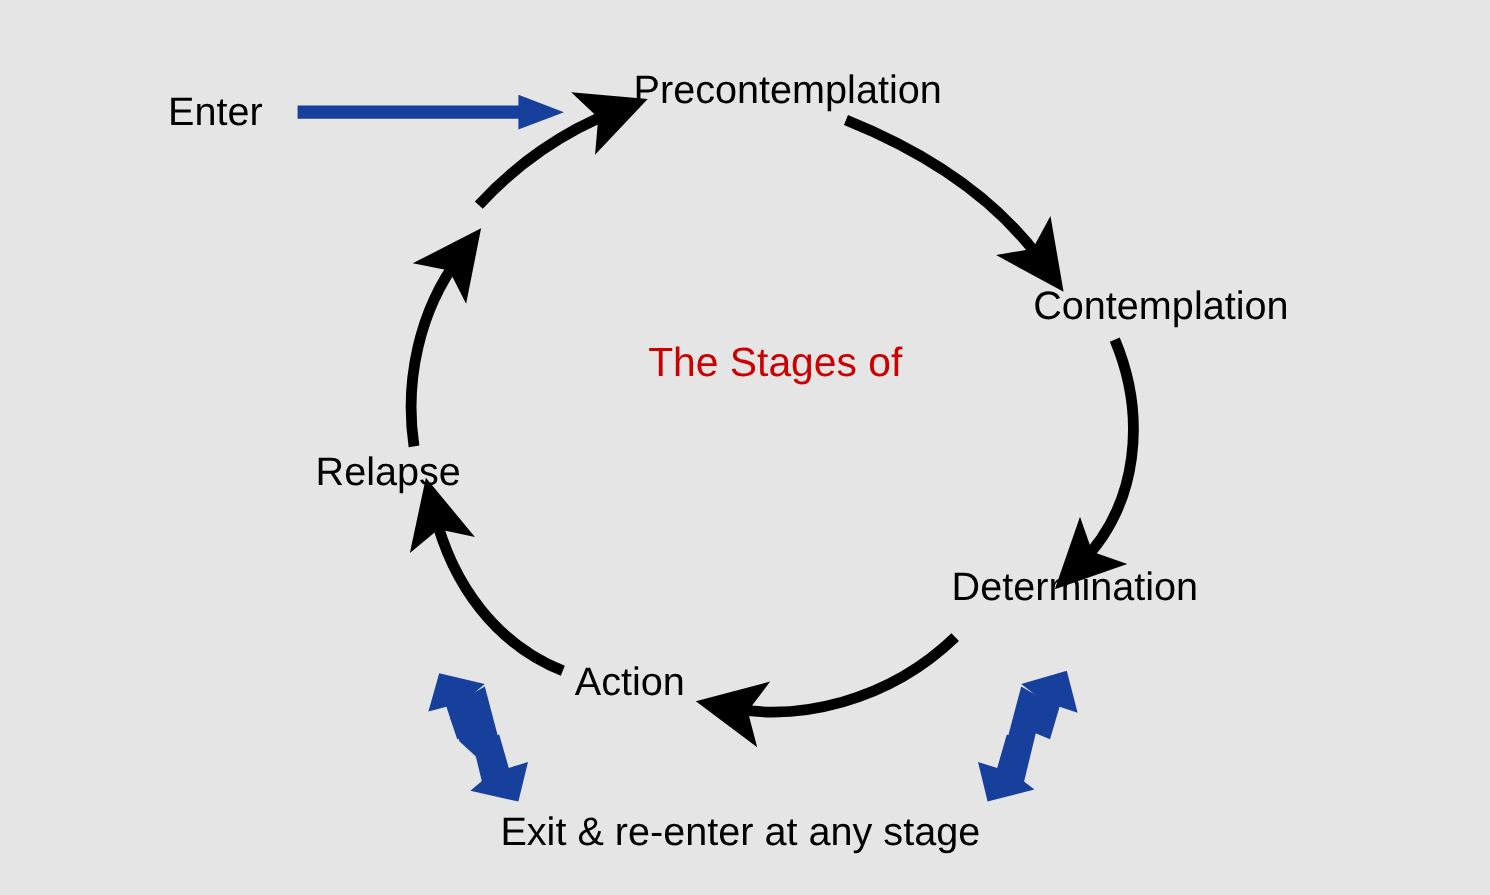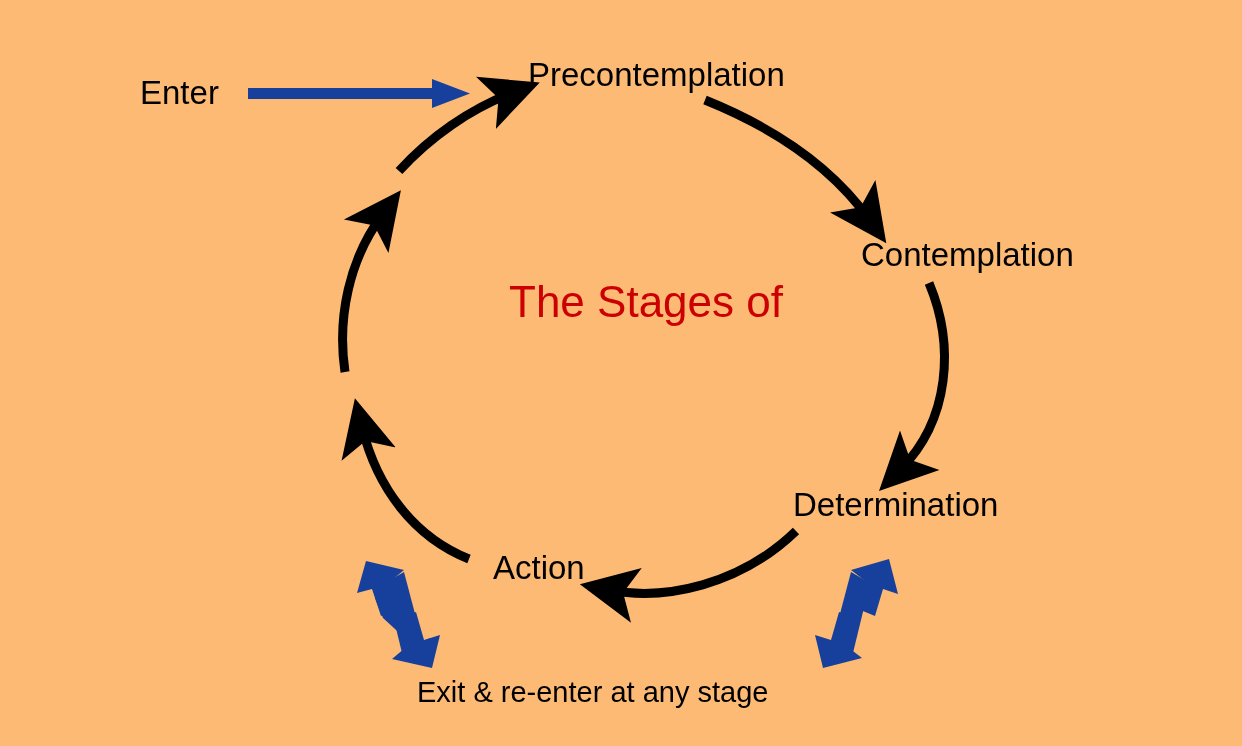--- a/index.html
+++ b/index.html
@@ -8,21 +8,21 @@
     padding: 0;
     background: #ffffff;
   }
   body {
     font-family: "Liberation Sans", sans-serif;
   }
   #canvas {
     position: relative;
     width: 1242px;
     height: 746px;
-    background: #fdba74;
+    background: #e5e5e5;
     overflow: hidden;
   }
   #diagram-svg {
     position: absolute;
     left: 0;
     top: 0;
     width: 1242px;
     height: 746px;
   }
   .stage-label {
@@ -38,29 +38,29 @@
     position: absolute;
     font-family: "Liberation Sans", sans-serif;
     font-size: 33px;
     line-height: 33px;
     color: #000000;
     white-space: nowrap;
   }
   .exit-label {
     position: absolute;
     font-family: "Liberation Sans", sans-serif;
-    font-size: 29px;
+    font-size: 33px;
     line-height: 33px;
     color: #000000;
     white-space: nowrap;
   }
   .center-title {
     position: absolute;
     font-family: "Liberation Sans", sans-serif;
-    font-size: 44px;
+    font-size: 34px;
     line-height: 44px;
     color: #CC0000;
     text-align: center;
     white-space: nowrap;
   }
   .center-title-line {
     display: block;
   }
 </style>
 </head>
@@ -125,24 +125,25 @@
       <path d="M 823 668 L 862 658 L 849 648 L 856 618 L 839 612 L 831 640 L 815 635 Z"></path>
     </g>
   </svg>
 
   <div class="enter-label" style="left:140px; top:76px;">Enter</div>
 
   <div class="stage-label" style="left:861px; top:238px;">Contemplation</div>
 
   <div class="stage-label" style="left:528px; top:58px;">Precontemplation</div>
 
-  <div class="stage-label" style="left:793px; top:488px;text-align:center;">Determination</div>
+  <div class="stage-label" style="left:793px; top:472px;text-align:center;">Determination</div>
 
-  <div class="stage-label" style="left:493px; top:551px;">Action</div>
+  <div class="stage-label" style="left:479px; top:551px;">Action</div>
 
+  <div class="stage-label" style="left:263px; top:376px;">Relapse</div>
 
 
   <div class="center-title" style="left:466px; top:280px; width:360px;">
     <span class="center-title-line">The Stages of</span>
   </div>
 
   <div class="exit-label" style="left:417px; top:676px;">Exit &amp; re-enter at any stage</div>
 
 </div>
 

